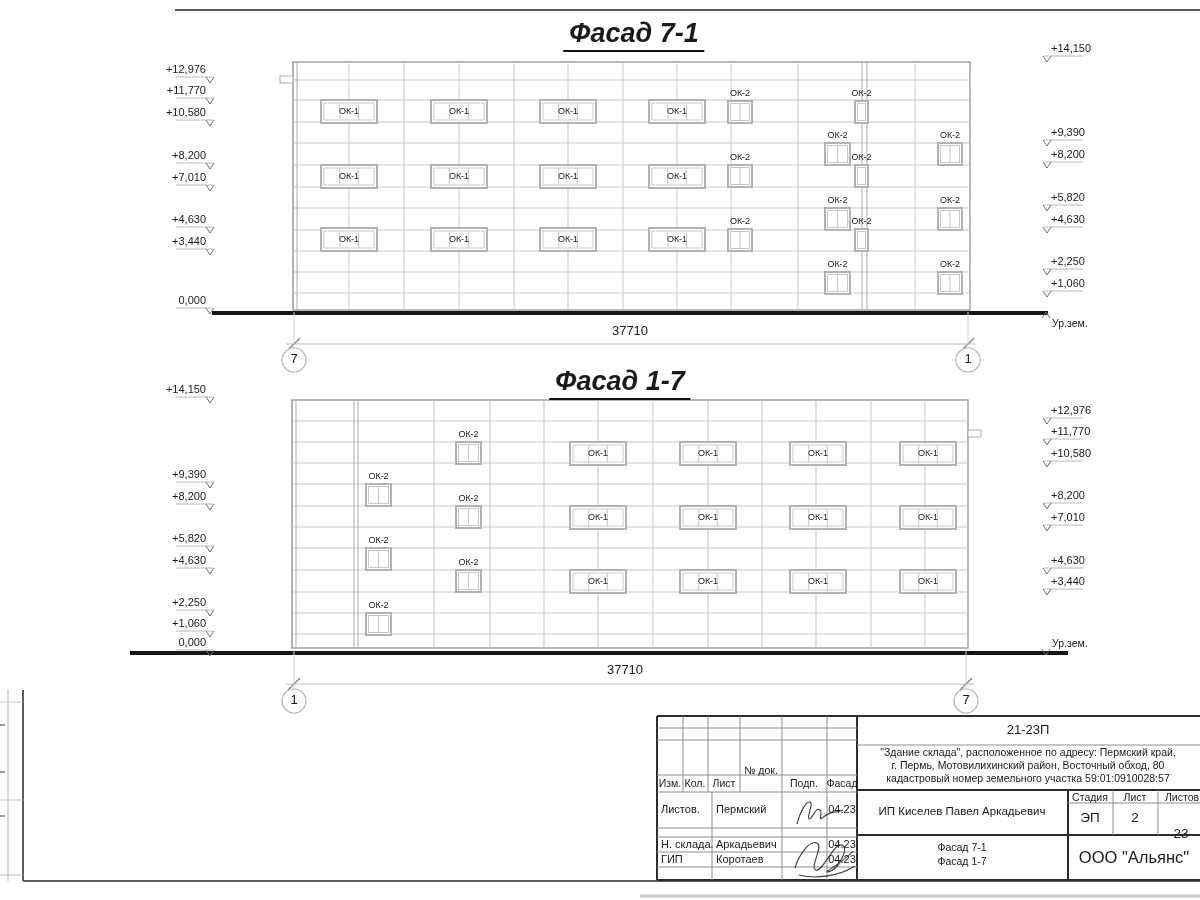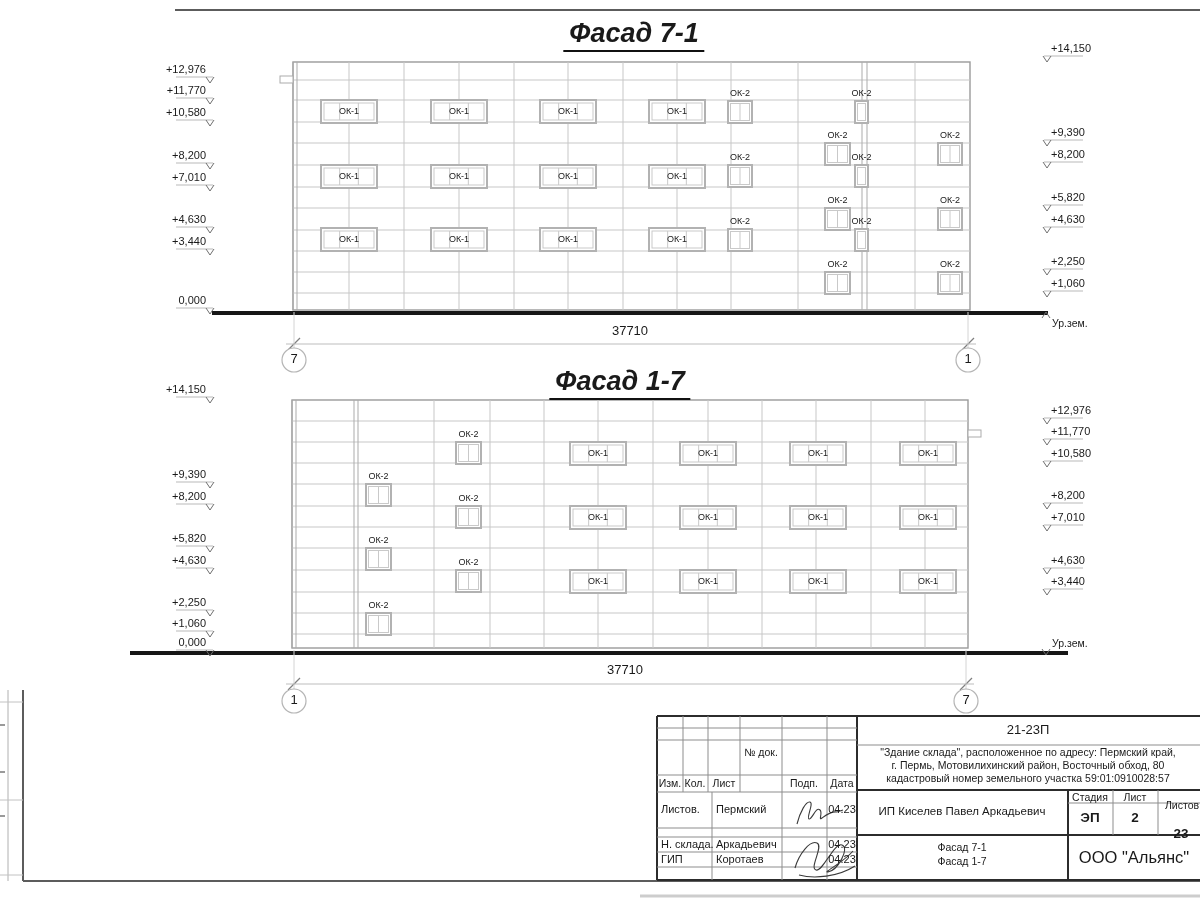--- a/index.html
+++ b/index.html
@@ -6,21 +6,21 @@
   #sheet{position:relative;width:1200px;height:900px;background:#ffffff;overflow:hidden;
          font-family:"Liberation Sans",sans-serif;color:#1a1a1a;}
   #drawing{position:absolute;left:0;top:0;width:1200px;height:900px;}
   .t{position:absolute;white-space:pre;color:#1a1a1a;line-height:1.15;}
   .tc{transform:translateX(-50%);text-align:center;}
   .tr{text-align:right;}
   .pre{white-space:pre-line;}
   .ftitle{font-size:27px;font-style:italic;font-weight:700;border-bottom:2px solid #111;
           padding:0 6px 1px 6px;}
   .s10{font-size:10.5px;} .s11{font-size:11px;} .s12{font-size:11.5px;}
-  .s13{font-size:13px;} .s14{font-size:13.5px;font-weight:bold;} .s16{font-size:16.5px;}
+  .s13{font-size:13px;} .s14{font-size:13.5px;} .s16{font-size:16.5px;}
 </style>
 </head>
 <body>
 
 <div id="sheet">
   <svg id="drawing" viewBox="0 0 1200 900" xmlns="http://www.w3.org/2000/svg">
       <rect x="293" y="62" width="677" height="248" stroke="#9a9a9a" stroke-width="1.4" fill="#fff"></rect>
       <line x1="293" y1="80" x2="970" y2="80" stroke="#c7c7c7" stroke-width="1"></line>
       <line x1="293" y1="100" x2="970" y2="100" stroke="#c7c7c7" stroke-width="1"></line>
       <line x1="293" y1="122" x2="970" y2="122" stroke="#c7c7c7" stroke-width="1"></line>
@@ -343,44 +343,44 @@
   <div class="t tc ftitle" style="left:620px;top:366px;">Фасад 1-7</div>
 
   <div class="t tc s13" style="left:1028px;top:723px;">21-23П</div>
   <div class="t tc s10 pre" style="left:1028px;top:746px;width:340px;line-height:12.8px;">"Здание склада", расположенное по адресу: Пермский край,
 г. Пермь, Мотовилихинский район, Восточный обход, 80
 кадастровый номер земельного участка 59:01:0910028:57</div>
 
   <div class="t tc s10" style="left:670px;top:777px;">Изм.</div>
   <div class="t tc s10" style="left:695px;top:777px;">Кол.</div>
   <div class="t tc s10" style="left:724px;top:777px;">Лист</div>
-  <div class="t tc s10" style="left:761px;top:746px;text-align:center;">№ док.</div>
+  <div class="t tc s10" style="left:761px;top:764px;text-align:center;">№ док.</div>
   <div class="t tc s10" style="left:804px;top:777px;">Подп.</div>
-  <div class="t tc s10" style="left:842px;top:777px;">Дата</div>
+  <div class="t tc s10" style="left:842px;top:777px;">Фасад</div>
 
   <div class="t s11" style="left:661px;top:803px;">Листов.</div>
   <div class="t s11" style="left:716px;top:803px;">Пермский</div>
   <div class="t tc s11" style="left:842px;top:803px;">04.23</div>
 
   <div class="t s11" style="left:661px;top:838px;">Н. склада.</div>
   <div class="t s11" style="left:716px;top:838px;">Аркадьевич</div>
   <div class="t tc s11" style="left:842px;top:838px;">04.23</div>
 
   <div class="t s11" style="left:661px;top:853px;">ГИП</div>
   <div class="t s11" style="left:716px;top:853px;">Коротаев</div>
   <div class="t tc s11" style="left:842px;top:853px;">04.23</div>
 
   <div class="t tc s12" style="left:962px;top:805px;">ИП Киселев Павел Аркадьевич</div>
   <div class="t tc s10 pre" style="left:962px;top:841px;line-height:13.5px;">Фасад 7-1
 Фасад 1-7</div>
   <div class="t tc s16" style="left:1134px;top:848px;">ООО "Альянс"</div>
 
   <div class="t tc s10" style="left:1090px;top:791px;">Стадия</div>
   <div class="t tc s10" style="left:1135px;top:791px;">Лист</div>
-  <div class="t tc s10" style="left:1182px;top:791px;margin-top:8px;">Листов</div>
+  <div class="t tc s10" style="left:1182px;top:791px;">Листов</div>
   <div class="t tc s14" style="left:1090px;top:810px;">ЭП</div>
   <div class="t tc s14" style="left:1135px;top:810px;">2</div>
   <div class="t tc s14" style="left:1181px;top:826px;">23</div>
 <div class="t tc" style="left:349px;top:106px;font-size:9px;">ОК-1</div>
     <div class="t tc" style="left:459px;top:106px;font-size:9px;">ОК-1</div>
     <div class="t tc" style="left:568px;top:106px;font-size:9px;">ОК-1</div>
     <div class="t tc" style="left:677px;top:106px;font-size:9px;">ОК-1</div>
     <div class="t tc" style="left:349px;top:171px;font-size:9px;">ОК-1</div>
     <div class="t tc" style="left:459px;top:171px;font-size:9px;">ОК-1</div>
     <div class="t tc" style="left:568px;top:171px;font-size:9px;">ОК-1</div>

